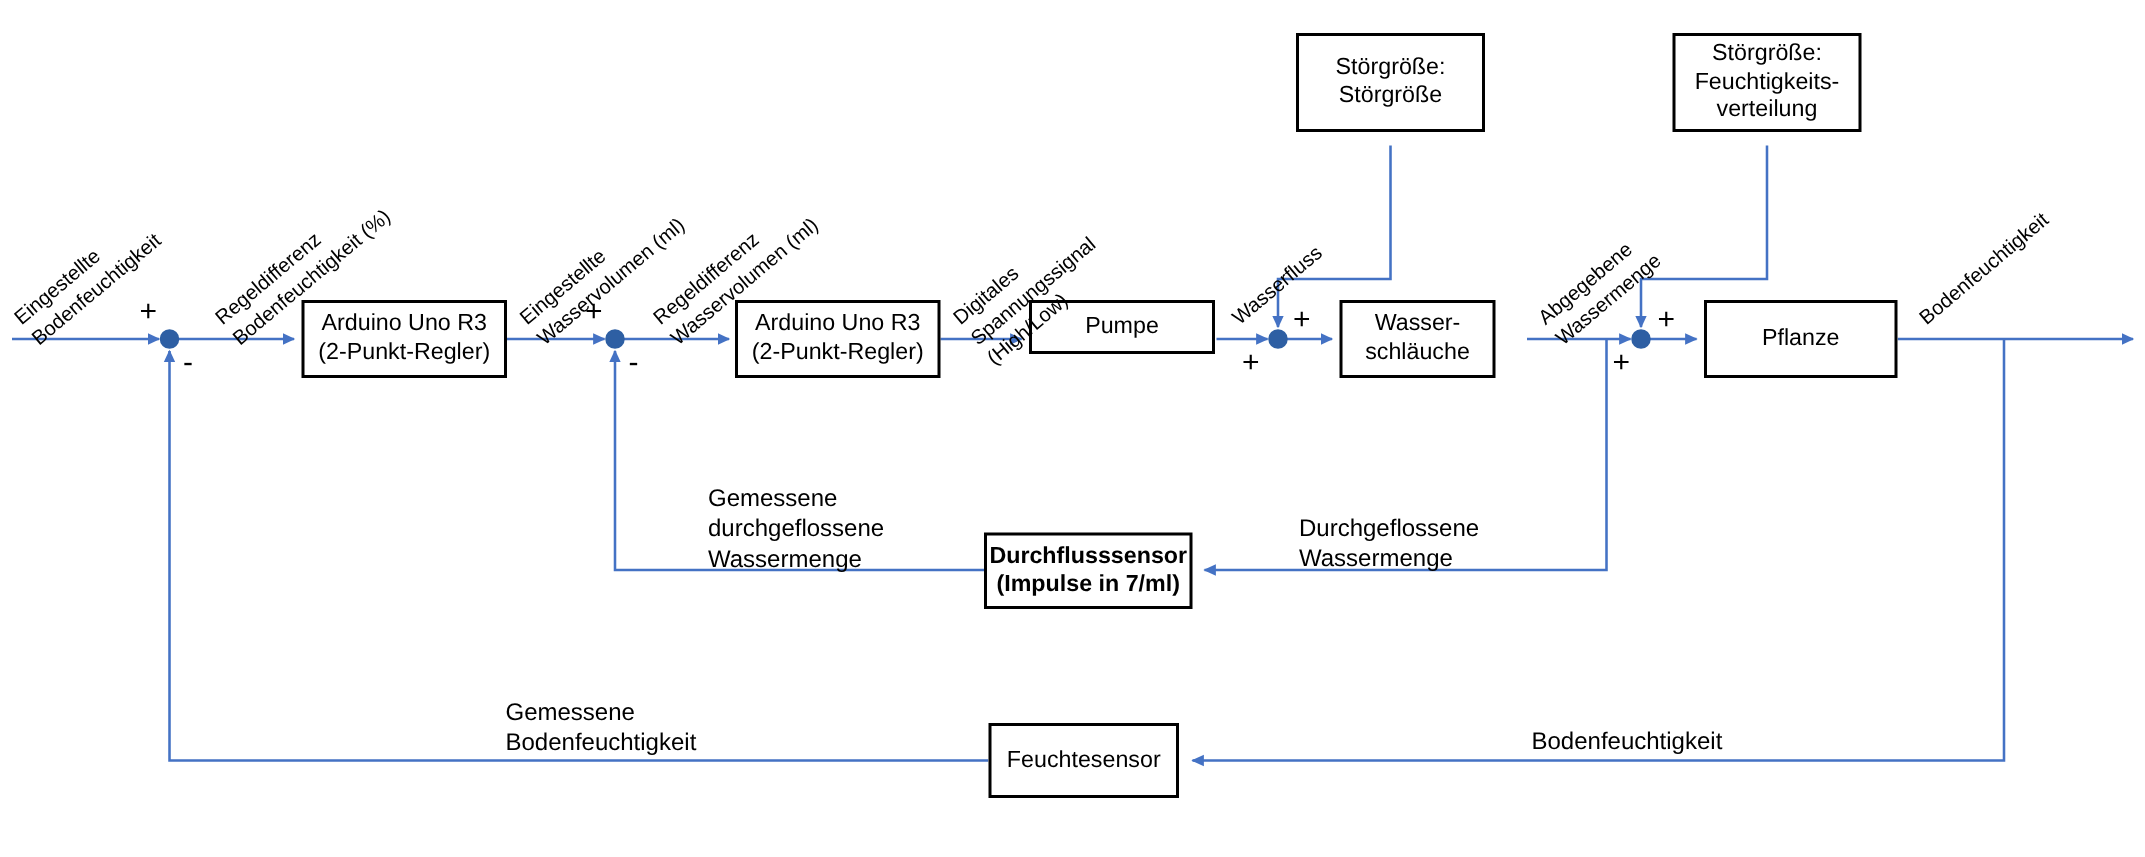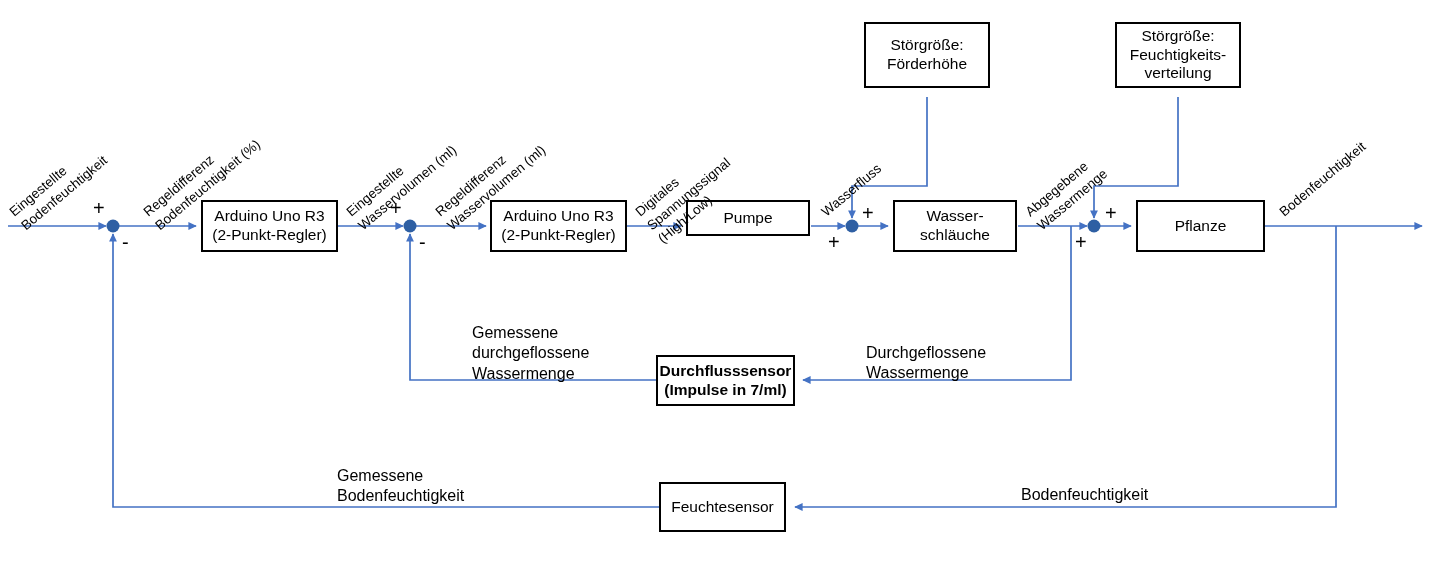--- a/index.html
+++ b/index.html
@@ -71,35 +71,35 @@
     <div>
       <div>Arduino Uno R3</div>
       <div>(2-Punkt-Regler)</div>
     </div>
   </div>
 
   <div class="blk" style="left:686px;top:200px;width:124px;height:36px;">
     <div>Pumpe</div>
   </div>
 
-  <div class="blk" style="left:893px;top:200px;width:124px;height:52px;">
+  <div class="blk" style="left:893px;top:200px;width:104px;height:52px;">
     <div>
       <div>Wasser-</div>
       <div>schläuche</div>
     </div>
   </div>
 
   <div class="blk" style="left:1136px;top:200px;width:129px;height:52px;text-align:right;">
     <div>Pflanze</div>
   </div>
 
   <div class="blk" style="left:864px;top:22px;width:126px;height:66px;">
     <div>
       <div>Störgröße:</div>
-      <div>Förderhöhe</div>
+      <div>Störgröße</div>
     </div>
   </div>
 
   <div class="blk" style="left:1115px;top:22px;width:126px;height:66px;">
     <div>
       <div>Störgröße:</div>
       <div>Feuchtigkeits-</div>
       <div>verteilung</div>
     </div>
   </div>

